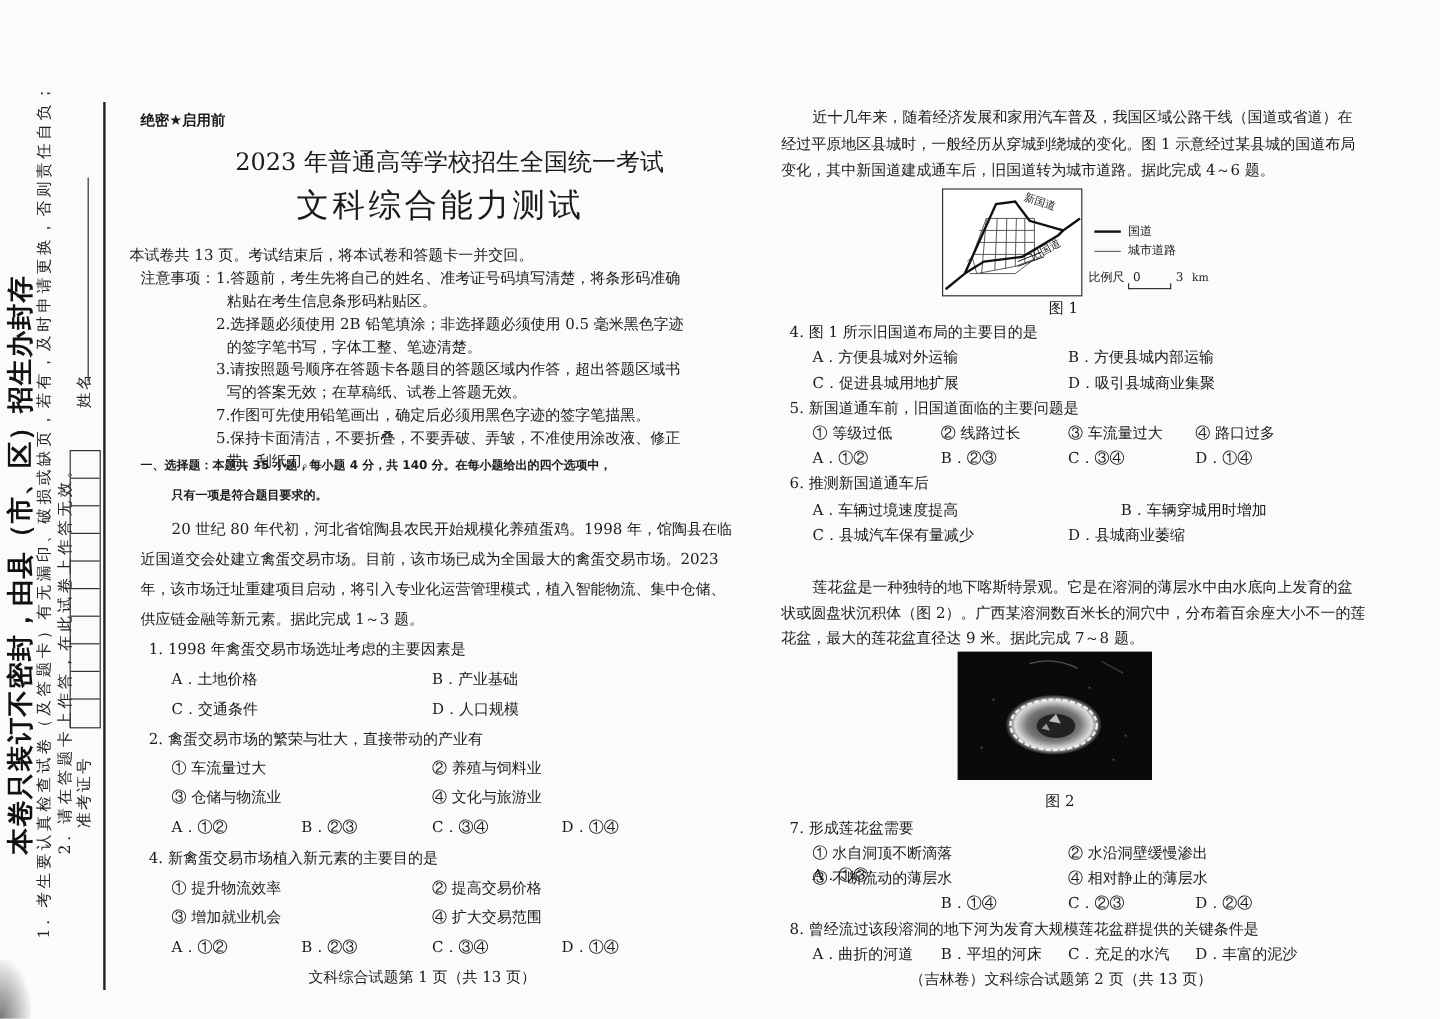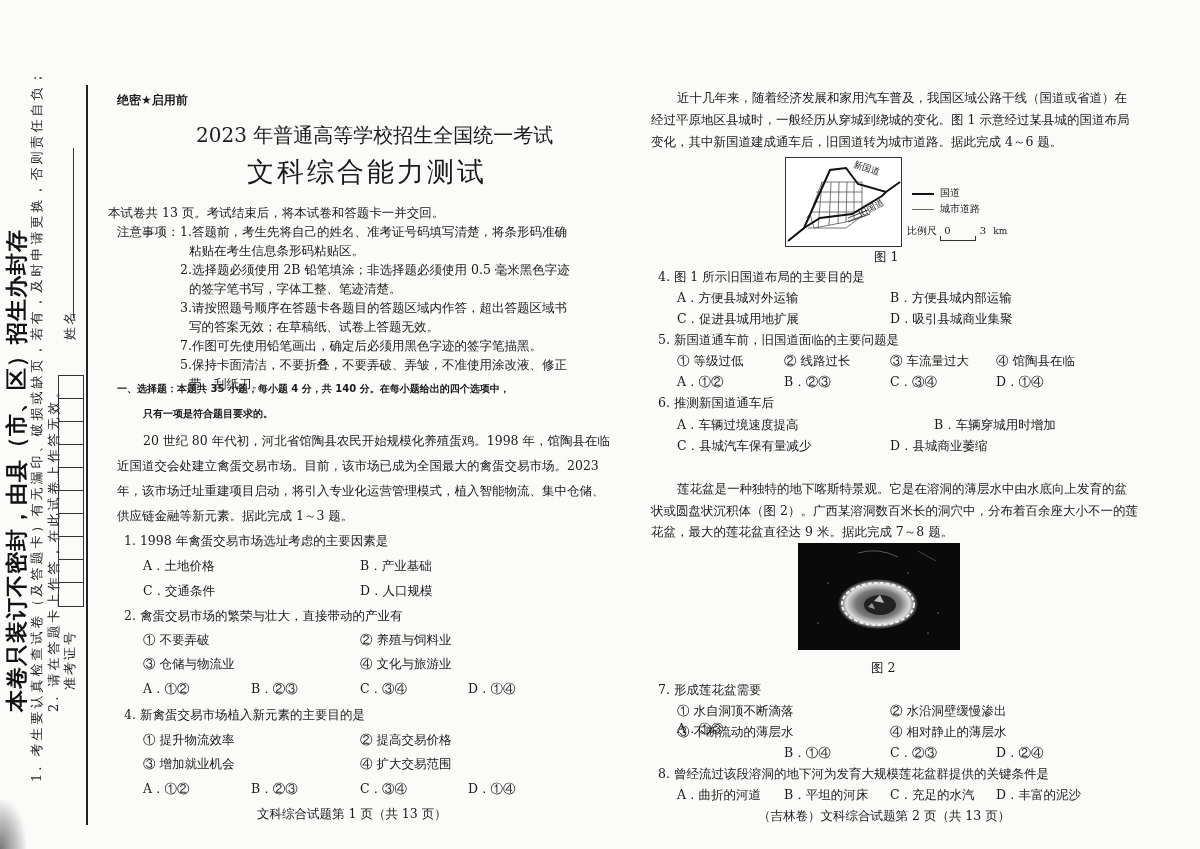--- a/index.html
+++ b/index.html
@@ -88,21 +88,21 @@
   <div class="p para" style="left:117px; top:485px;text-align:center;">年，该市场迁址重建项目启动，将引入专业化运营管理模式，植入智能物流、集中仓储、</div>
   <div class="p para" style="left:117px; top:510px;">供应链金融等新元素。据此完成 1～3 题。</div>
 
   <div class="p" style="left:124px; top:535px;">1.  1998 年禽蛋交易市场选址考虑的主要因素是</div>
   <div class="p" style="left:143px; top:560px;">A．土地价格</div>
   <div class="p" style="left:360px; top:560px;">B．产业基础</div>
   <div class="p" style="left:143px; top:585px;">C．交通条件</div>
   <div class="p" style="left:360px; top:585px;">D．人口规模</div>
 
   <div class="p" style="left:124px; top:610px;">2.  禽蛋交易市场的繁荣与壮大，直接带动的产业有</div>
-  <div class="p" style="left:143px; top:634px;">① 不要弄破</div>
+  <div class="p" style="left:143px; top:634px;">① 车流量过大</div>
   <div class="p" style="left:360px; top:634px;">② 养殖与饲料业</div>
   <div class="p" style="left:143px; top:658px;">③ 仓储与物流业</div>
   <div class="p" style="left:360px; top:658px;">④ 文化与旅游业</div>
   <div class="p" style="left:143px; top:683px;">A．①②</div>
   <div class="p" style="left:251px; top:683px;">B．②③</div>
   <div class="p" style="left:360px; top:683px;">C．③④</div>
   <div class="p" style="left:468px; top:683px;">D．①④</div>
 
   <div class="p" style="left:124px; top:709px;">4.  新禽蛋交易市场植入新元素的主要目的是</div>
   <div class="p" style="left:143px; top:734px;">① 提升物流效率</div>
@@ -167,21 +167,21 @@
   <div class="p" style="left:658px; top:271px;">4.  图 1 所示旧国道布局的主要目的是</div>
   <div class="p" style="left:677px; top:292px;">A．方便县城对外运输</div>
   <div class="p" style="left:890px; top:292px;">B．方便县城内部运输</div>
   <div class="p" style="left:677px; top:313px;">C．促进县城用地扩展</div>
   <div class="p" style="left:890px; top:313px;">D．吸引县城商业集聚</div>
 
   <div class="p" style="left:658px; top:334px;">5.  新国道通车前，旧国道面临的主要问题是</div>
   <div class="p" style="left:677px; top:355px;">① 等级过低</div>
   <div class="p" style="left:784px; top:355px;">② 线路过长</div>
   <div class="p" style="left:890px; top:355px;">③ 车流量过大</div>
-  <div class="p" style="left:996px; top:355px;">④ 馆陶县在临</div>
+  <div class="p" style="left:996px; top:355px;">④ 路口过多</div>
   <div class="p" style="left:677px; top:376px;">A．①②</div>
   <div class="p" style="left:784px; top:376px;">B．②③</div>
   <div class="p" style="left:890px; top:376px;">C．③④</div>
   <div class="p" style="left:996px; top:376px;">D．①④</div>
 
   <div class="p" style="left:658px; top:397px;">6.  推测新国道通车后</div>
   <div class="p" style="left:677px; top:419px;">A．车辆过境速度提高</div>
   <div class="p" style="left:934px; top:419px;">B．车辆穿城用时增加</div>
   <div class="p" style="left:677px; top:440px;">C．县城汽车保有量减少</div>
   <div class="p" style="left:890px; top:440px;">D．县城商业萎缩</div>

